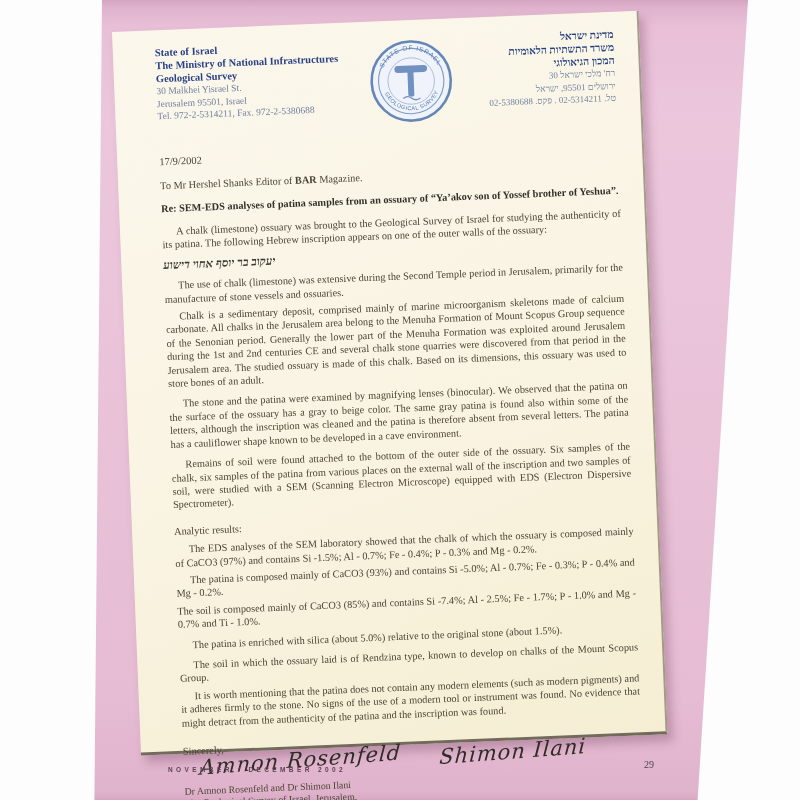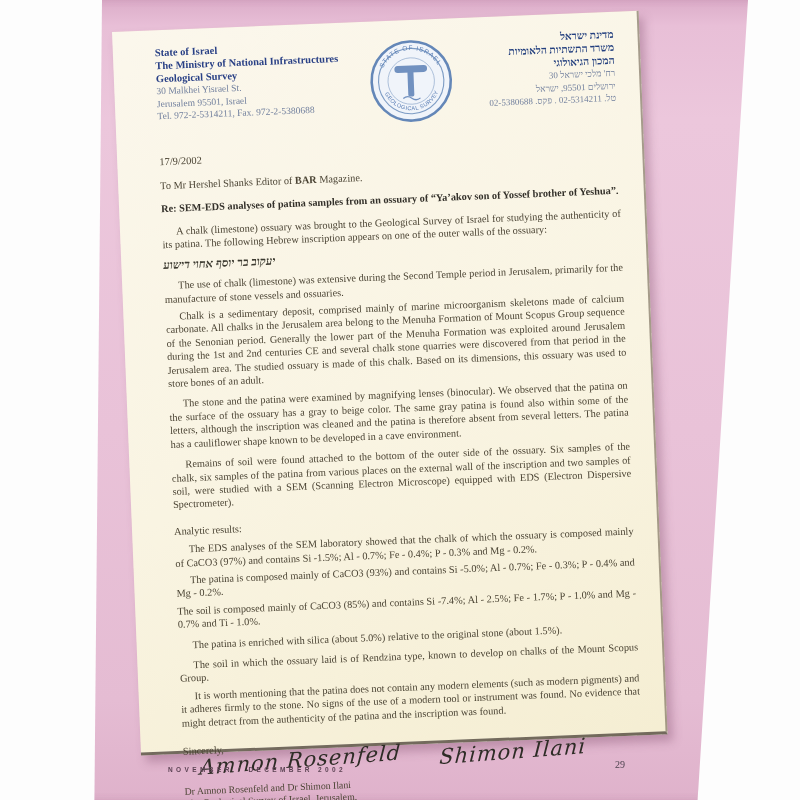--- a/index.html
+++ b/index.html
@@ -54,21 +54,21 @@
   }
   .signature + .signature{margin-left:34px;}
   .signoff{margin-top:9px;font-size:9.8px;line-height:12px;}
   
   #footer-issue-date{
     position:absolute;left:168px;top:766px;
     font-family:"Liberation Sans","DejaVu Sans",sans-serif;
     font-size:6.5px;font-weight:bold;letter-spacing:3.4px;color:#5c4354;
   }
   #page-number{
-    position:absolute;left:615px;top:759px;
+    position:absolute;left:644px;top:759px;
     font-size:10px;color:#4e4450;
   }
 </style>
 </head>
 <body>
 
 <div id="canvas">
 
   <div id="magazine-page"></div>
 

